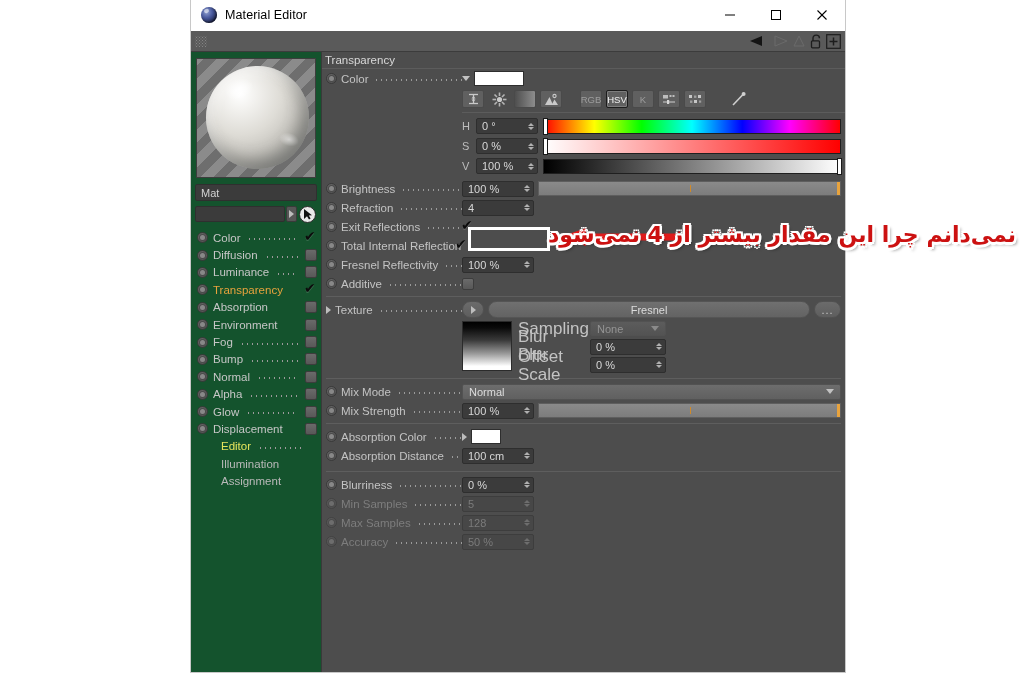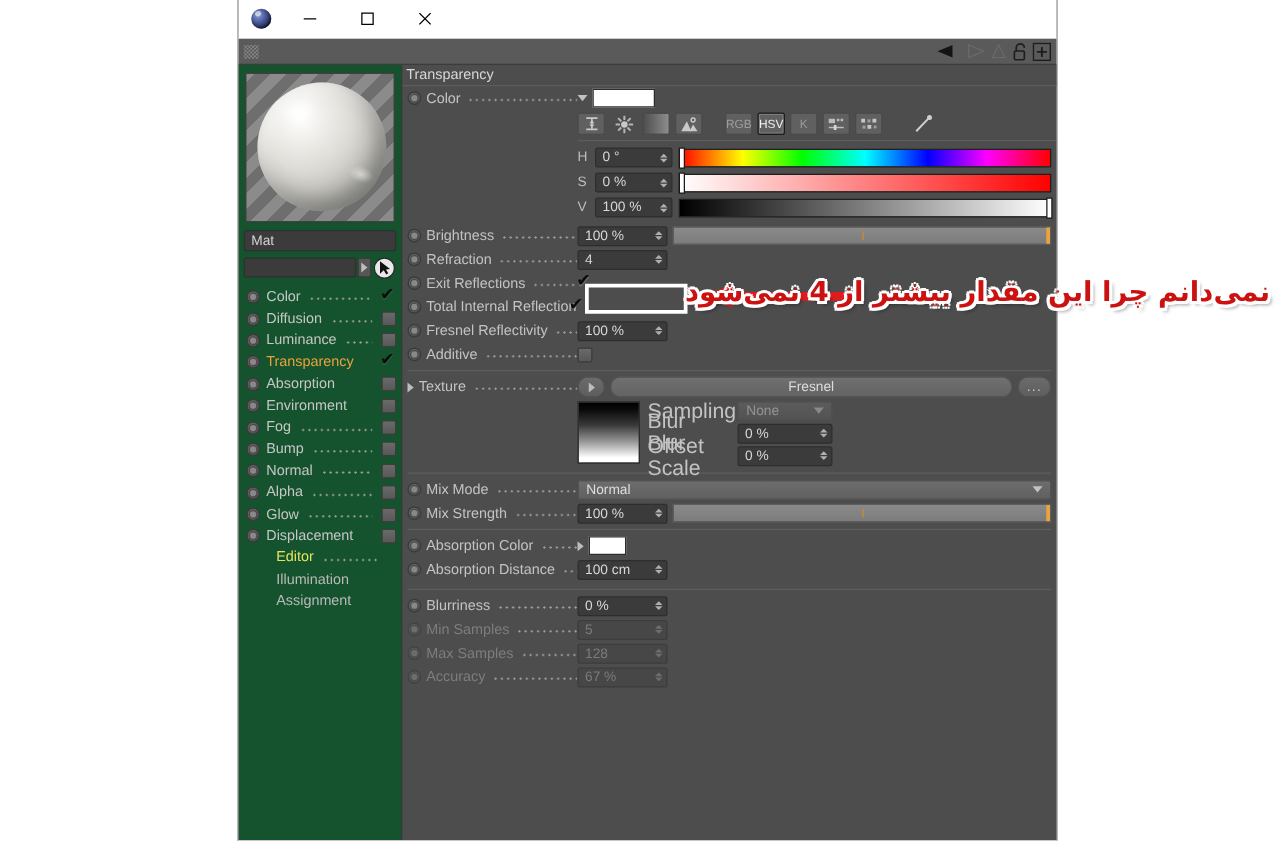--- a/index.html
+++ b/index.html
@@ -281,20 +281,21 @@
   }
 </style>
 </head>
 <body>
 
 <div id="root">
   <div class="window">
 
     <div class="titlebar">
       <div class="tb-icon"></div>
+      <div class="title-text">Material Editor</div>
       <div class="winbtns">
         <div class="winbtn">
           <svg width="12" height="12" viewBox="0 0 12 12">
               <line x1="1" y1="6" x2="11" y2="6" stroke="#000" stroke-width="1"></line>
             </svg>
         </div>
         <div class="winbtn">
           <svg width="12" height="12" viewBox="0 0 12 12">
               <rect x="1.5" y="1.5" width="9" height="9" fill="none" stroke="#000" stroke-width="1"></rect>
             </svg>
@@ -830,21 +831,21 @@
               </div>
             </div>
             <div class="row">
               <div class="lbl-area">
                 <span class="radio dim"></span>
                 <span class="lbl dim">Accuracy</span>
                 <span class="dots"></span>
               </div>
               <div class="ctl-area">
                 <span class="numfield dim" style="width: 72px;">
-                  <span>67 %</span>
+                  <span>50 %</span>
                   <span class="spin">
                     <i class="up"></i>
                     <i class="dn"></i>
                   </span>
                 </span>
               </div>
             </div>
           </div>
       </div>
     </div>

